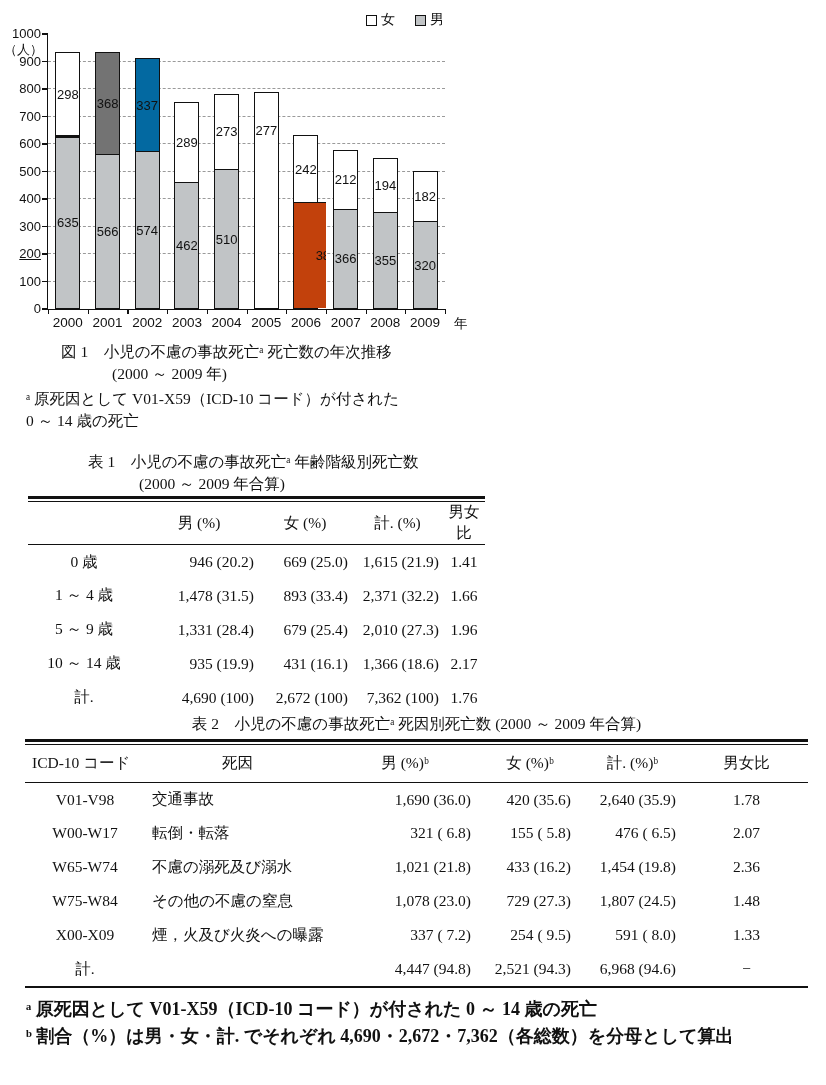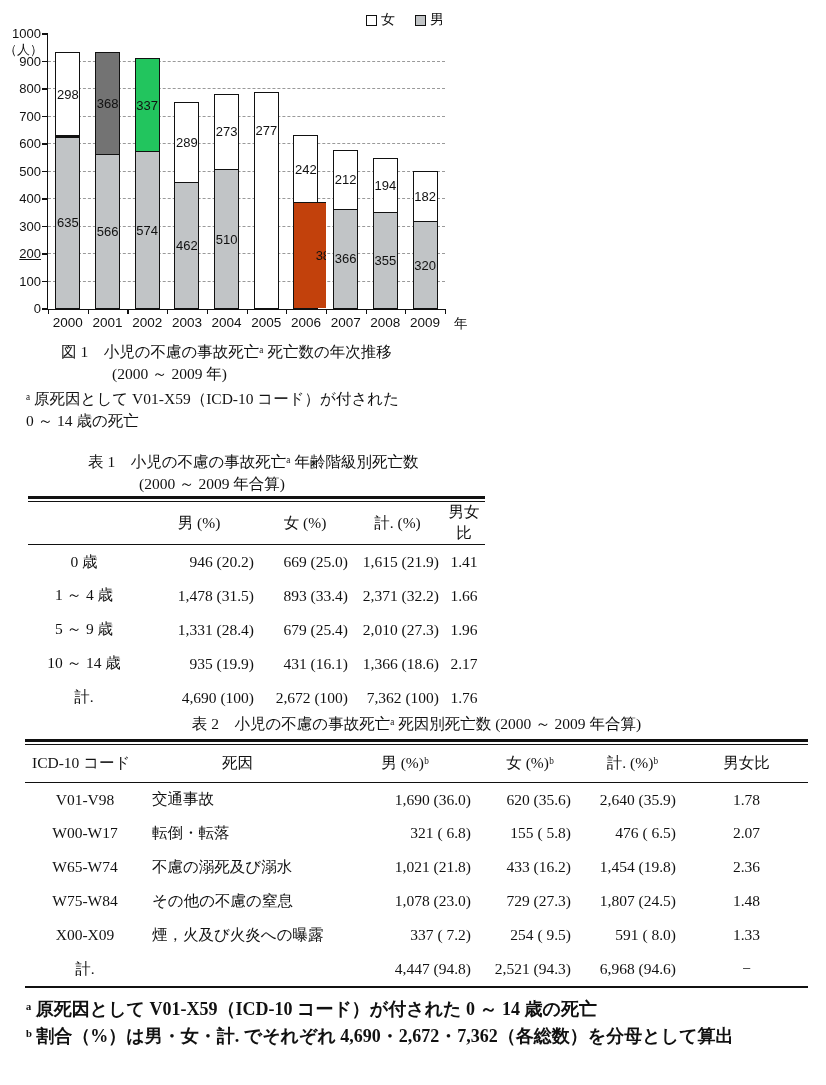--- a/index.html
+++ b/index.html
@@ -103,21 +103,21 @@
             <div class="seg seg-female" style="height: 39.4004%; background: #737373;">
               <span>368</span>
             </div>
             <div class="seg seg-male" style="height: 60.5996%; background: rgb(193, 196, 198);">
               <span>566</span>
             </div>
           </div>
         </div>
         <div class="bar-slot">
           <div class="bar" style="height: 91.1%;">
-            <div class="seg seg-female" style="height: 36.9923%; background: #22c55e;">
+            <div class="seg seg-female" style="height: 36.9923%; background: #0369a1;">
               <span>337</span>
             </div>
             <div class="seg seg-male" style="height: 63.0077%; background: rgb(193, 196, 198);">
               <span>574</span>
             </div>
           </div>
         </div>
         <div class="bar-slot">
           <div class="bar" style="height: 75.1%;">
             <div class="seg seg-female" style="height: 38.482%; background: rgb(255, 255, 255);">
@@ -340,21 +340,21 @@
             <th class="al-c">女 (%)ᵇ</th>
             <th class="al-c">計. (%)ᵇ</th>
             <th class="al-c">男女比</th>
           </tr>
         </thead>
       <tbody id="t2-body">
           <tr>
             <td class="al-c">V01-V98</td>
             <td class="al-l">交通事故</td>
             <td class="al-r">1,690 (36.0)</td>
-            <td class="al-r">620 (35.6)</td>
+            <td class="al-r">420 (35.6)</td>
             <td class="al-r">2,640 (35.9)</td>
             <td class="al-c">1.78</td>
           </tr>
           <tr>
             <td class="al-c">W00-W17</td>
             <td class="al-l">転倒・転落</td>
             <td class="al-r">321 ( 6.8)</td>
             <td class="al-r">155 ( 5.8)</td>
             <td class="al-r">476 ( 6.5)</td>
             <td class="al-c">2.07</td>

